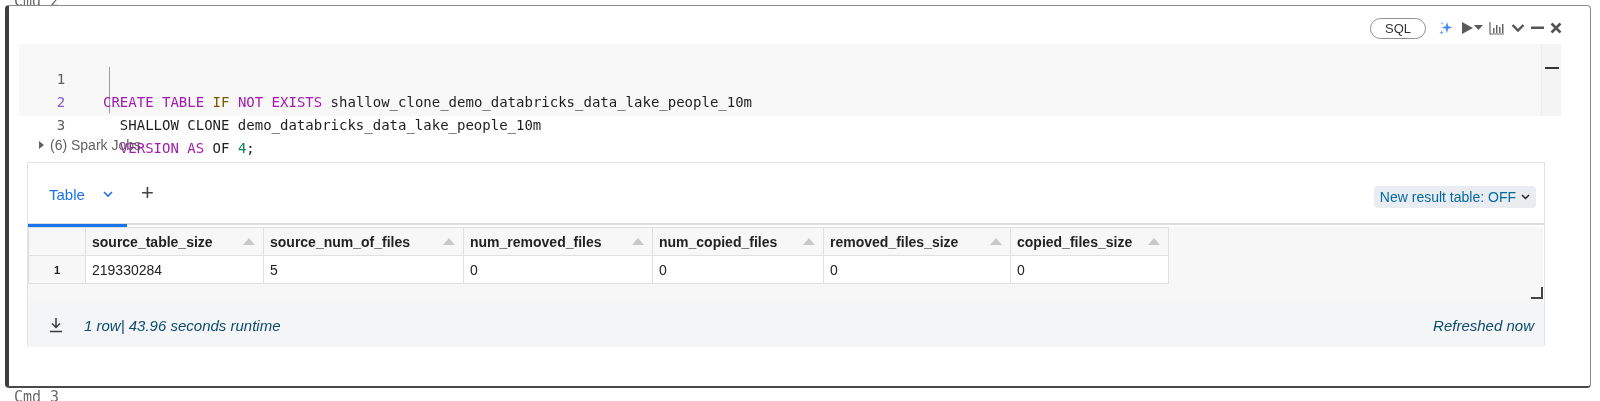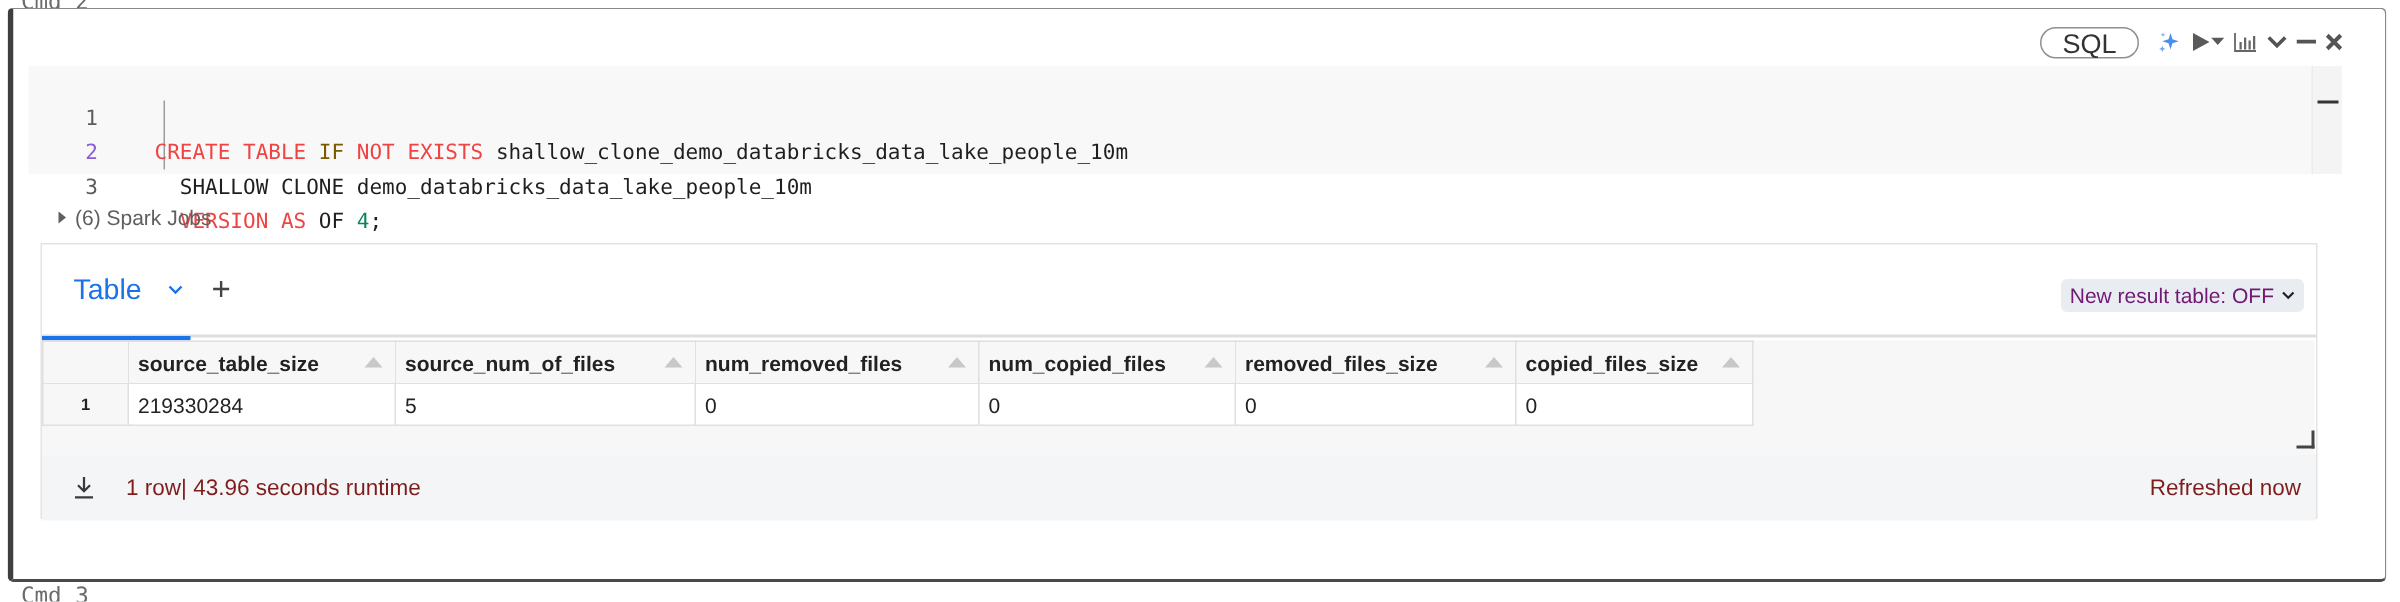--- a/index.html
+++ b/index.html
@@ -10,58 +10,58 @@
     .cmd-top { top: -8px; }
     .cmd-bottom { top: 388px; }
 
     .cell {
       position: absolute; left: 5px; top: 5px; width: 1586px; height: 383px;
       border: 1px solid #8a8a8a; border-left: 4px solid #3f3f3f; border-bottom: 2px solid #4a4a4a;
       border-radius: 4px; background: #ffffff;
     }
 
     .cell-toolbar { position: absolute; top: 11px; right: 28px; display: flex; align-items: center; gap: 6px; height: 22px; }
-    .lang-badge { border: 1px solid #8f8f8f; border-radius: 11px; padding: 2px 14px; font-size: 18px; color: #333; height: 21px; line-height: 16px; margin-right: 6px; }
+    .lang-badge { border: 1px solid #8f8f8f; border-radius: 11px; padding: 2px 14px; font-size: 13px; color: #333; height: 21px; line-height: 16px; margin-right: 6px; }
     .tb-icon { display: inline-flex; align-items: center; justify-content: center; color: #555; font-size: 14px; height: 20px; }
     .tb-icon svg { display: block; }
 
     .editor { position: absolute; left: 10px; top: 38px; width: 1542px; height: 72px; background: #f8f8f8; }
     .editor-side { position: absolute; right: 0; top: 0; width: 20px; height: 72px; background: #f4f4f4; border-left: 1px solid #ececec; }
     .editor-side .bar { position: absolute; left: 3px; top: 23px; width: 14px; height: 2px; background: #333; }
     .code-line { position: absolute; left: 0; height: 23px; line-height: 23px; font-family: "DejaVu Sans Mono", monospace; font-size: 14px; white-space: pre; }
     .ln { position: absolute; left: 30px; width: 24px; text-align: center; color: #5c5c5c; font-family: "DejaVu Sans Mono", monospace; font-size: 14px; }
     .ln.active { color: #8a5cd6; }
     .code { position: absolute; left: 84px; color: #1f1f1f; }
-    .kw { color: #ef4444; }
+    .kw { color: #a21caf; }
     .kw2 { color: #7a5a00; }
     .num { color: #098658; }
     .indent-guide { position: absolute; left: 90px; top: 23px; width: 1px; height: 46px; background: #9c9c9c; }
 
     .spark-jobs { position: absolute; left: 30px; top: 131px; font-size: 14px; color: #5f5f5f; display: flex; align-items: center; gap: 6px; }
     .caret-right { width: 0; height: 0; border-top: 4px solid transparent; border-bottom: 4px solid transparent; border-left: 5px solid #5f5f5f; display: inline-block; }
 
     .result-panel { position: absolute; left: 18px; top: 156px; width: 1518px; height: 184px; border: 1px solid #e3e3e3; background: #fff; }
     .result-tabs { position: absolute; left: 0; top: 0; width: 100%; height: 62px; border-bottom: 2px solid #dedede; }
-    .tab-table { position: absolute; left: 0; top: 0; height: 62px; width: 99px; display: flex; align-items: center; padding-left: 21px; gap: 18px; color: #1a73e8; font-size: 19px; }
+    .tab-table { position: absolute; left: 0; top: 0; height: 62px; width: 99px; display: flex; align-items: center; padding-left: 21px; gap: 18px; color: #1a73e8; font-size: 15px; }
     .tab-underline { position: absolute; left: 0; bottom: -2px; width: 99px; height: 3px; background: #1a73e8; }
     .tab-chevron { color: #1a73e8; font-size: 10px; }
     .add-tab { position: absolute; left: 113px; top: 17px; font-size: 22px; color: #444; font-weight: 300; }
-    .result-toggle { position: absolute; right: 8px; top: 23px; background: #e9edf2; border-radius: 4px; padding: 3px 6px; font-size: 14px; color: #701a75; display: flex; align-items: center; gap: 5px; height: 22px; margin-left: 16px; }
+    .result-toggle { position: absolute; right: 8px; top: 23px; background: #e9edf2; border-radius: 4px; padding: 3px 6px; font-size: 14px; color: #0369a1; display: flex; align-items: center; gap: 5px; height: 22px; margin-left: 16px; }
 
     .grid-area { position: absolute; left: 0; top: 64px; width: 1515px; height: 76px; background: #f7f7f7; }
     table.grid { border-collapse: collapse; position: absolute; left: 0; top: 0; font-size: 14px; padding-left: 12px; }
     table.grid th, table.grid td { border: 1px solid #e0e0e0; height: 28px; padding: 0 6px; text-align: left; }
     table.grid th { background: #f7f7f7; font-weight: bold; color: #222; position: relative; }
     table.grid td { background: #ffffff; color: #222; }
     table.grid th .sort { position: absolute; right: 8px; top: 10px; width: 0; height: 0; border-left: 6px solid transparent; border-right: 6px solid transparent; border-bottom: 7px solid #c8c8c8; }
     table.grid .rownum { width: 57px; text-align: center; font-size: 11px; font-weight: bold; background: #f7f7f7; }
     table.grid td.rownum { background: #f7f7f7; }
     .resize-handle { position: absolute; right: 0; bottom: 4px; width: 12px; height: 12px; border-right: 2px solid #444; border-bottom: 2px solid #444; }
 
-    .result-footer { position: absolute; left: 0; top: 140px; width: 100%; height: 44px; background: #f4f5f7; display: flex; align-items: center; font-size: 15px; color: #7f1d1d; }
+    .result-footer { position: absolute; left: 0; top: 140px; width: 100%; height: 44px; background: #f4f5f7; display: flex; align-items: center; font-size: 15px; color: #0c4a6e; font-style: italic; }
     .download-icon { margin-left: 18px; width: 20px; display: inline-flex; justify-content: center; }
     .row-count { margin-left: 18px; }
     .sep { }
     .refreshed { position: absolute; right: 10px; }
 
     .cmd-status { position: absolute; left: 22px; top: 347px; font-family: "DejaVu Sans Mono", monospace; font-size: 12.5px; color: #5a5a5a; white-space: pre; }
   </style>
 </head>
 <body>
 

